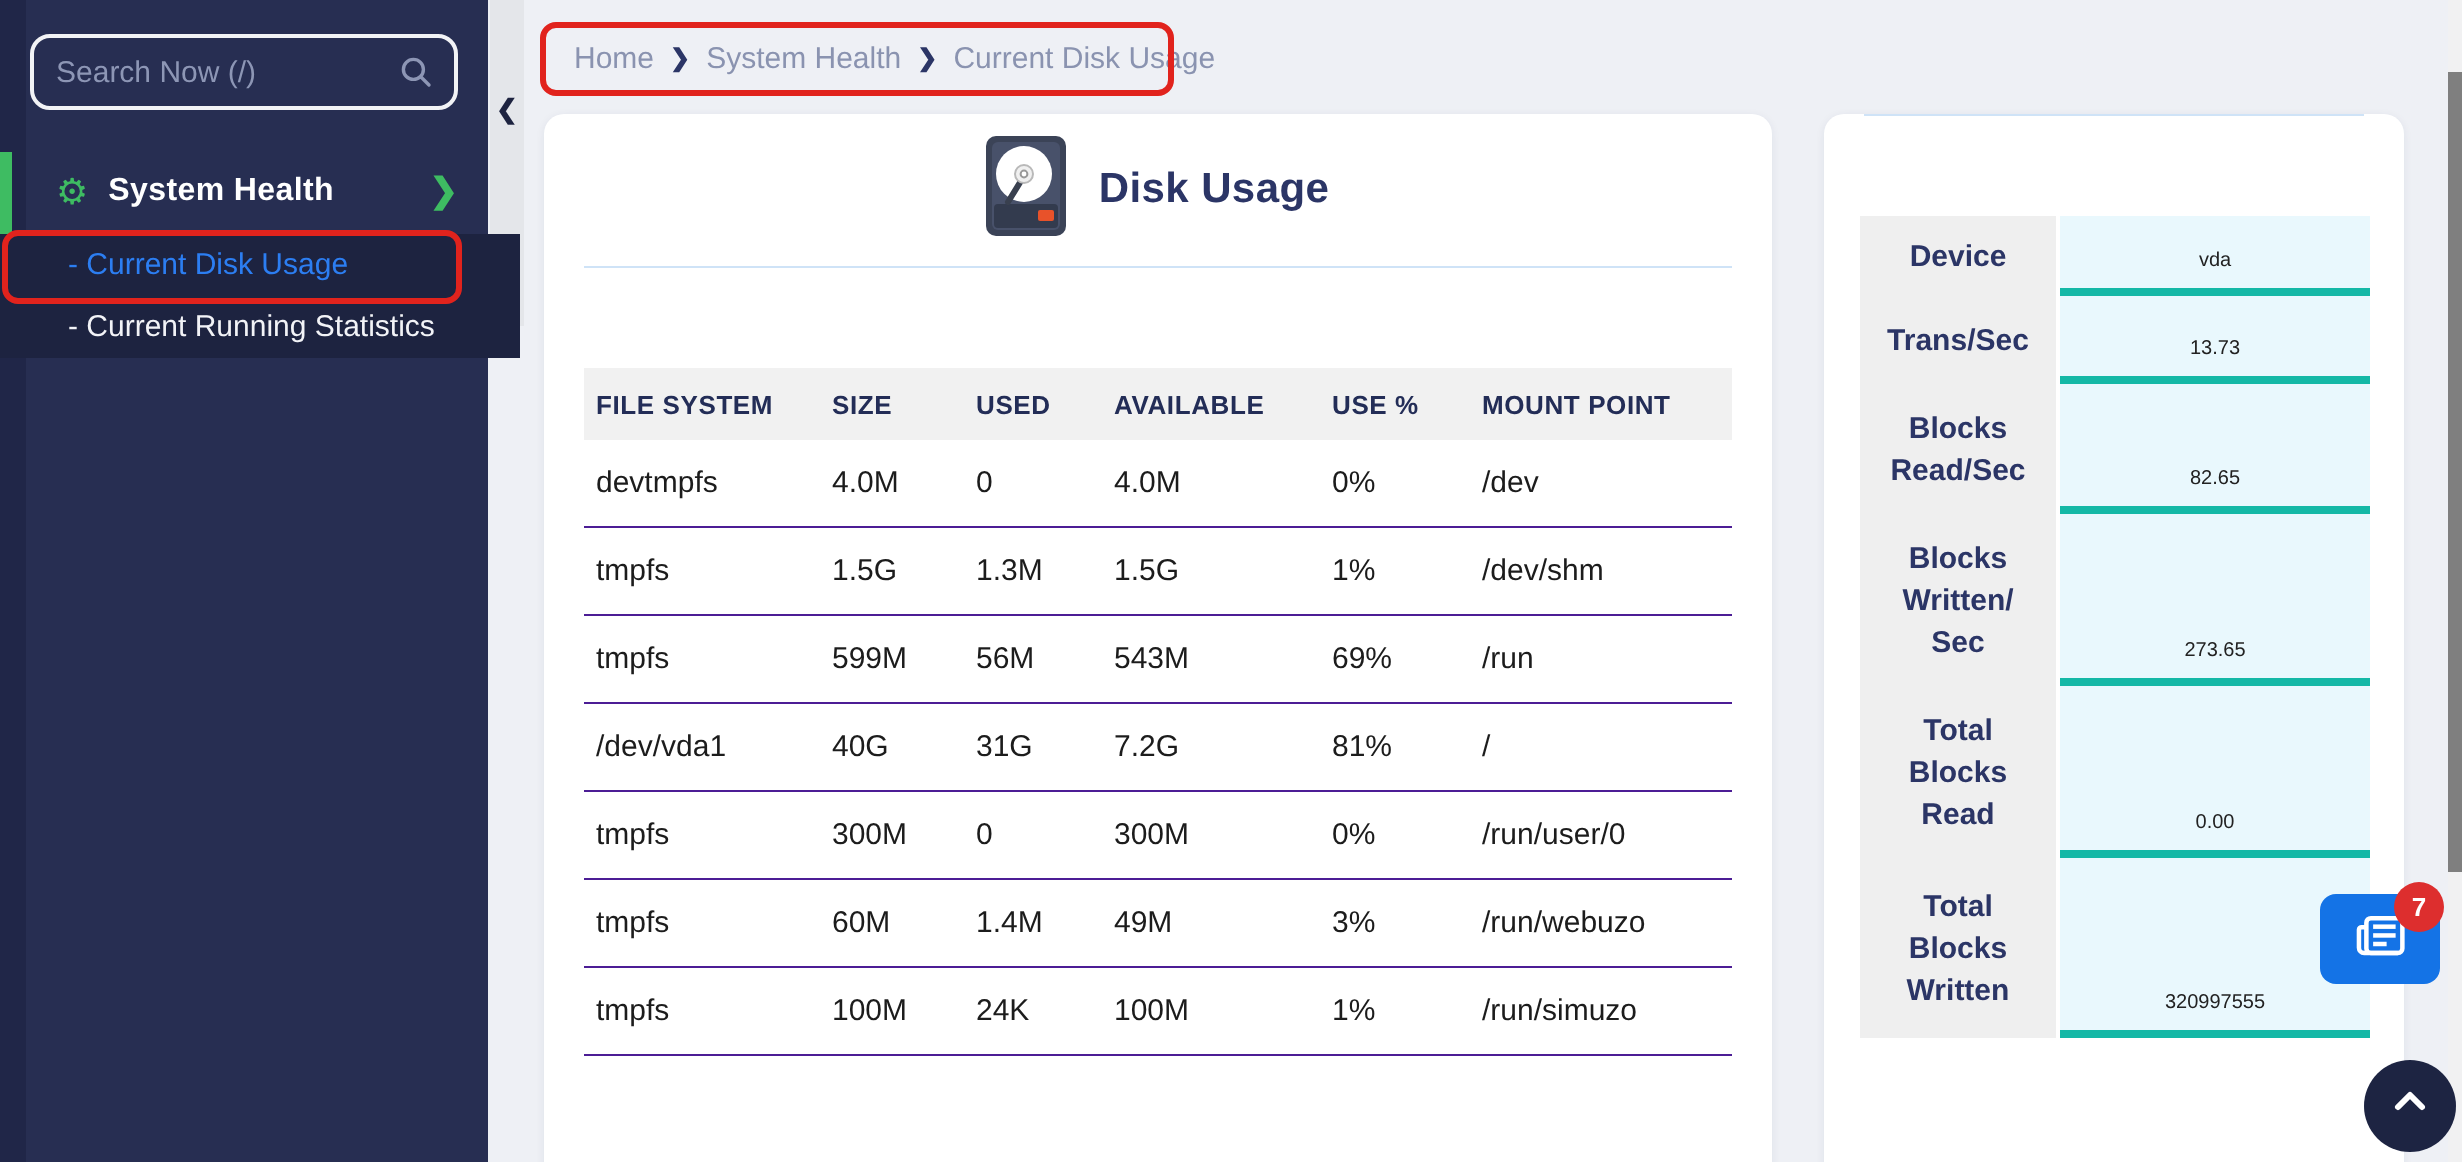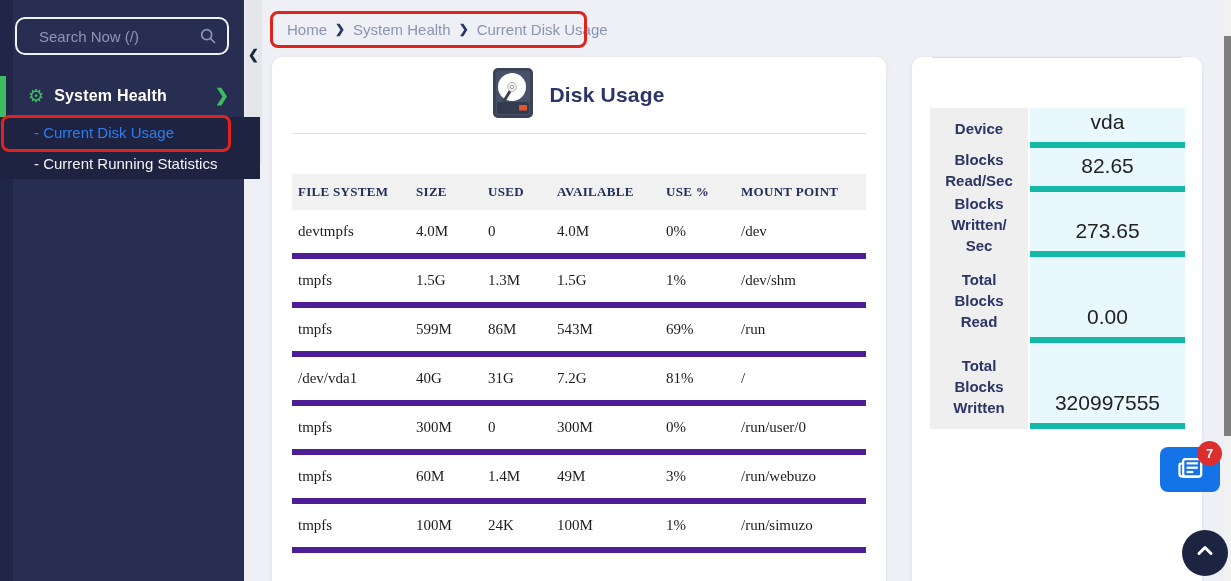--- a/index.html
+++ b/index.html
@@ -8,21 +8,21 @@
     width:1231px;height:581px;
     overflow:hidden;
     background:#eef0f5;
     font-family:"Liberation Sans",sans-serif;
     -webkit-font-smoothing:antialiased;
   }
   
   .sidebar{position:absolute;left:0;top:0;width:244px;height:581px;background:#272e52;z-index:2;}
   .sidebar-rail{position:absolute;left:0;top:0;width:13px;height:581px;background:#202648;}
   .search-box{position:absolute;left:15px;top:17px;width:214px;height:38px;
-    border:2px solid #f2f3f6;border-radius:10px;display:flex;align-items:center;box-sizing:border-box;padding-left:11px;}
+    border:2px solid #f2f3f6;border-radius:10px;display:flex;align-items:center;box-sizing:border-box;}
   .search-input{flex:1;min-width:0;background:transparent;border:none;outline:none;
     color:#fff;font-size:15px;padding:0 0 0 11px;font-family:inherit;}
   .search-input::placeholder{color:#8d96b5;opacity:1;}
   .search-icon{margin-right:11px;display:flex;}
   .menu-accent{position:absolute;left:0;top:76px;width:6px;height:41px;background:#3ebc62;}
   .menu-row{position:absolute;left:0;top:77px;width:244px;height:38px;display:flex;align-items:center;cursor:pointer;}
   .gear-glyph{margin-left:28px;color:#3ebc62;font-size:18px;line-height:1;}
   .menu-label{margin-left:10px;color:#ffffff;font-size:16px;font-weight:700;letter-spacing:.2px;}
   .menu-chevron{position:absolute;right:15px;top:8px;color:#3ebc62;font-size:17px;font-weight:700;}
   .submenu{position:absolute;left:0;top:117px;width:244px;height:62px;background:#1d2340;padding-left:16px;}
@@ -41,36 +41,36 @@
   .crumb{cursor:pointer;}
   .crumb-sep{color:#2b3566;font-weight:700;font-size:12px;margin:0 8px;}
   
   .card{position:absolute;background:#fff;border-radius:10px;box-shadow:0 1px 5px rgba(30,40,90,.07);overflow:hidden;}
   .disk-card{left:272px;top:57px;width:614px;height:540px;}
   .io-card{left:912px;top:57px;width:290px;height:540px;}
   .card-header{height:76px;display:flex;align-items:center;justify-content:center;gap:16px;text-align:center;}
   .card-title{font-size:21px;font-weight:700;color:#2b3566;letter-spacing:.2px;}
   .divider{height:1px;background:#cfe3f7;margin:0 20px;}
   
-  .disk-table{margin:40px 20px 0;width:574px;border-collapse:collapse;table-layout:fixed;font-family:Liberation Serif, serif;}
+  .disk-table{margin:50px 20px 0;width:574px;border-collapse:collapse;table-layout:fixed;}
   .disk-table th{background:#f1f1f1;height:36px;font-size:13px;color:#232d57;text-align:left;
     font-weight:700;padding:0 6px;letter-spacing:.3px;}
   .disk-table th:nth-child(1){width:106px;}
   .disk-table th:nth-child(2){width:60px;}
   .disk-table th:nth-child(3){width:57px;}
   .disk-table th:nth-child(4){width:97px;}
   .disk-table th:nth-child(5){width:63px;}
-  .disk-table td{height:43px;border-bottom:6px solid #4c1d95;font-size:15px;color:#1c1c1c;padding:0 6px;}
+  .disk-table td{height:43px;border-bottom:1px solid #4c1d95;font-size:15px;color:#1c1c1c;padding:0 6px;}
   
   .io-table{margin:50px 0 0 18px;width:255px;border-collapse:separate;border-spacing:0;table-layout:fixed;}
   .io-table td{box-sizing:border-box;}
   .io-label{width:100px;background:#efefef;color:#2b3566;font-weight:700;font-size:15px;
     text-align:center;vertical-align:middle;white-space:pre-line;line-height:21px;border-right:2px solid #fff;}
   .io-value{width:155px;background:#e9f8fd;text-align:center;vertical-align:bottom;
-    font-size:21px;color:#222;padding-bottom:8px;border-bottom:6px solid #14b8a6;}
+    font-size:10px;color:#222;padding-bottom:8px;border-bottom:4px solid #14b8a6;}
   .io-table tr:nth-child(1) td{height:40px;}
   .io-table tr:nth-child(2) td{height:44px;}
   .io-table tr:nth-child(3) td{height:65px;}
   .io-table tr:nth-child(4) td{height:86px;}
   .io-table tr:nth-child(5) td{height:86px;}
   .io-table tr:nth-child(6) td{height:90px;}
   
   .news-button{position:absolute;left:1160px;top:447px;width:60px;height:45px;background:#1473e6;
     border-radius:8px;display:flex;align-items:center;justify-content:center;cursor:pointer;z-index:7;}
   .news-badge{position:absolute;left:1197px;top:441px;width:25px;height:25px;border-radius:50%;
@@ -166,21 +166,21 @@
           <td>tmpfs</td>
           <td>1.5G</td>
           <td>1.3M</td>
           <td>1.5G</td>
           <td>1%</td>
           <td>/dev/shm</td>
         </tr>
         <tr>
           <td>tmpfs</td>
           <td>599M</td>
-          <td>86M</td>
+          <td>56M</td>
           <td>543M</td>
           <td>69%</td>
           <td>/run</td>
         </tr>
         <tr>
           <td>/dev/vda1</td>
           <td>40G</td>
           <td>31G</td>
           <td>7.2G</td>
           <td>81%</td>
@@ -214,20 +214,24 @@
   </table>
 </div>
 
 <div class="card io-card">
   <div class="divider"></div>
   <table class="io-table">
     <tbody>
         <tr>
           <td class="io-label">Device</td>
           <td class="io-value">vda</td>
+        </tr>
+        <tr>
+          <td class="io-label">Trans/Sec</td>
+          <td class="io-value">13.73</td>
         </tr>
         <tr>
           <td class="io-label">Blocks
 Read/Sec</td>
           <td class="io-value">82.65</td>
         </tr>
         <tr>
           <td class="io-label">Blocks
 Written/
 Sec</td>

